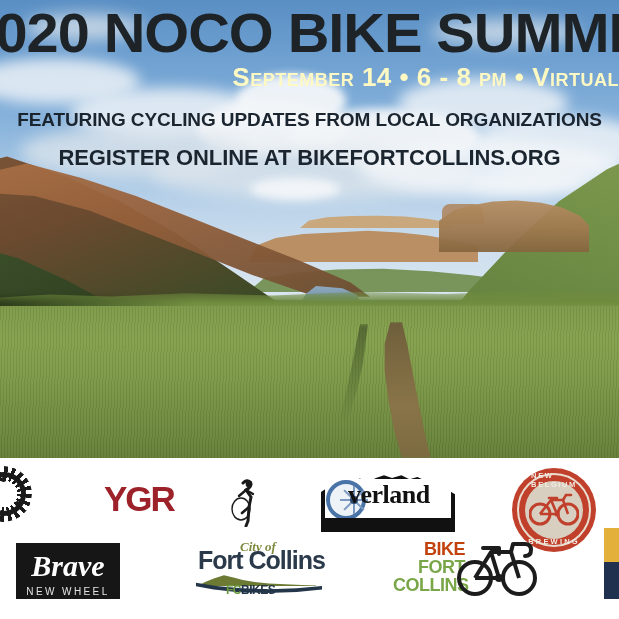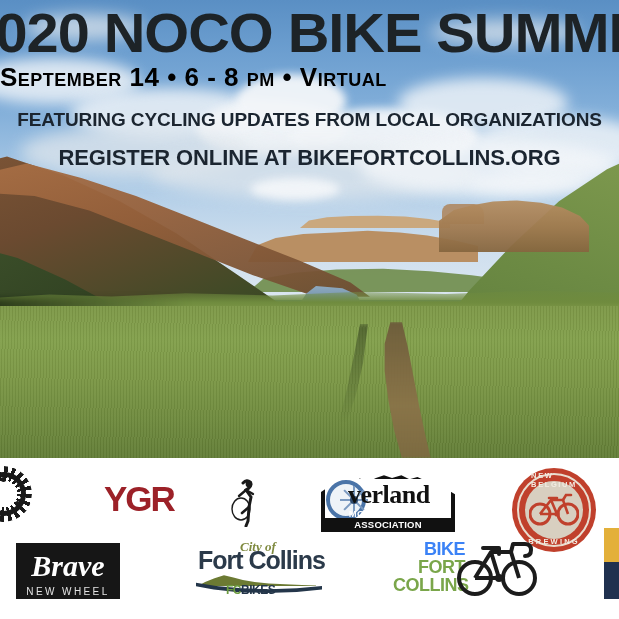--- a/index.html
+++ b/index.html
@@ -193,22 +193,22 @@
     line-height: 58px;
     letter-spacing: -1px;
     white-space: nowrap;
     transform: scaleX(1.03);
   }
 
   .subline {
     position:absolute;
     left: 0; top: 62px;
     width: 619px;
-    text-align:left;
-    color:#000000;
+    text-align:right;
+    color:#fef9c3;
     font-family:"Liberation Sans", sans-serif;
     font-weight: bold;
     font-size: 26px;
     letter-spacing: .5px;
     font-variant: small-caps;
     white-space:nowrap;
   }
 
   .line3 {
     position:absolute;
@@ -401,21 +401,21 @@
   #logo-bfc { left: 393px; top: 538px; width: 146px; height: 60px; }
   .bfc-text {
     position:absolute; left:0; top:2px; width:72px;
     font-family:"Liberation Sans", sans-serif;
     font-weight:bold;
     font-size: 18px;
     line-height: 18px;
     letter-spacing:-.5px;
     text-align:right;
   }
-  .bfc-text .l1 { color:#3b82f6; display:block; }
+  .bfc-text .l1 { color:#c2410c; display:block; }
   .bfc-text .l2 { color:#7aa64a; display:block; }
   .bfc-text .l3 { color:#7aa64a; display:block; }
   .bfc-bike {
     position:absolute; left: 60px; top: 0px; width: 88px; height: 58px;
   }
 
   
   #logo-partial { left: 604px; top: 528px; width: 15px; height: 72px; }
   .pl-top { position:absolute; left:0; top:0; width:15px; height:34px; background:#e3b03a; }
   .pl-bot { position:absolute; left:0; top:34px; width:15px; height:38px; background:#20314f; }
@@ -499,21 +499,20 @@
     <div class="ov-frame-in"></div>
     <div class="ov-inner"></div>
     <div class="ov-wheel"></div>
     <div class="ov-spoke" style="left:35px; top:16px; height:28px; transform:rotate(0deg);"></div>
     <div class="ov-spoke" style="left:35px; top:16px; height:28px; transform:rotate(45deg);"></div>
     <div class="ov-spoke" style="left:35px; top:16px; height:28px; transform:rotate(90deg);"></div>
     <div class="ov-spoke" style="left:35px; top:16px; height:28px; transform:rotate(135deg);"></div>
     <div class="ov-hub" style="left:32px; top:26px;"></div>
     <div class="ov-word">verland</div>
     <div class="ov-subbar"></div>
-    <div class="ov-sub">MOUNTAIN BIKE ASSOCIATION</div>
   </div>
 
   <div class="logo" id="logo-newbelgium">
     <div class="nb-outer"></div>
     <div class="nb-ring"></div>
     <div class="nb-mid"></div>
     <svg class="nb-bike" viewBox="0 0 50 36">
       <circle cx="11" cy="24" r="10" fill="none" stroke="#c0402c" stroke-width="3"></circle>
       <circle cx="39" cy="24" r="10" fill="none" stroke="#c0402c" stroke-width="3"></circle>
       <path d="M11 24 L22 10 L34 10 L39 24 M22 10 L28 24 L11 24" fill="none" stroke="#c0402c" stroke-width="2.6"></path>

